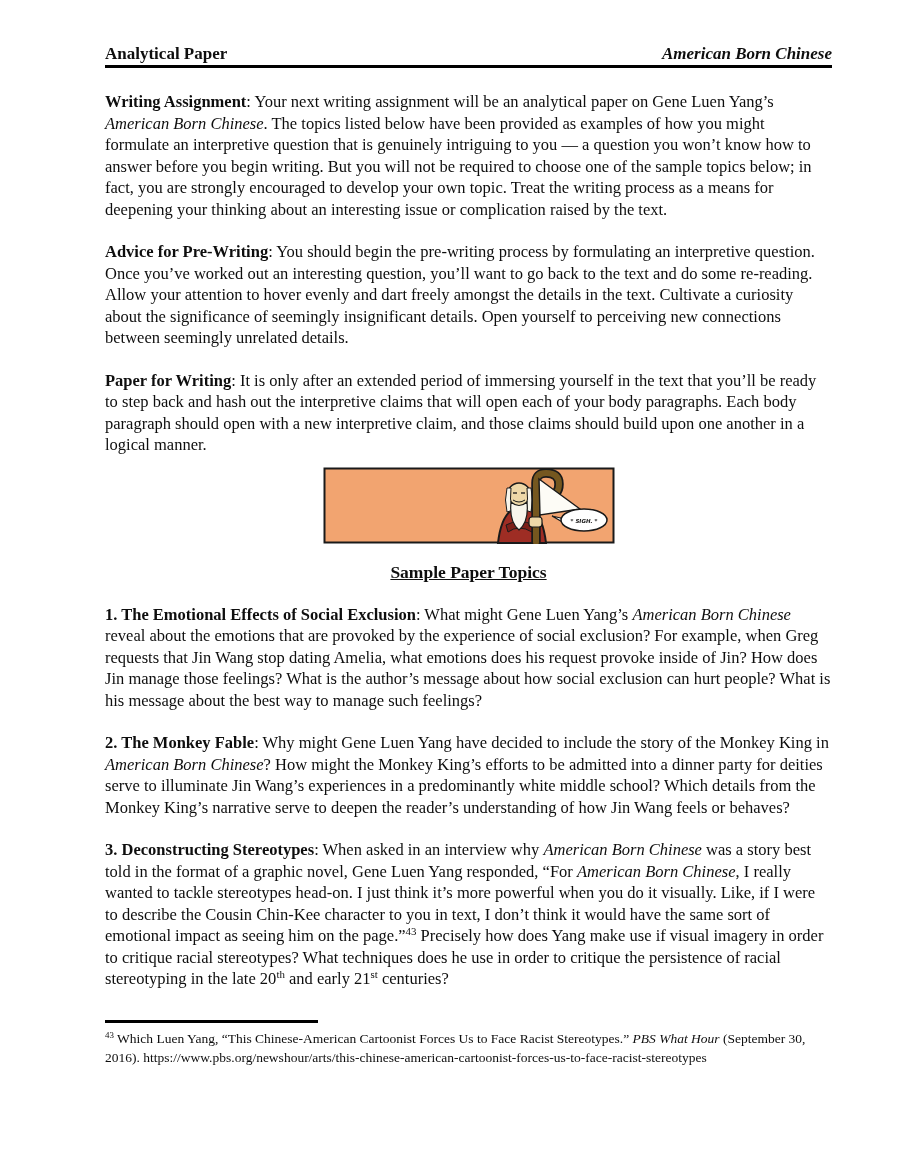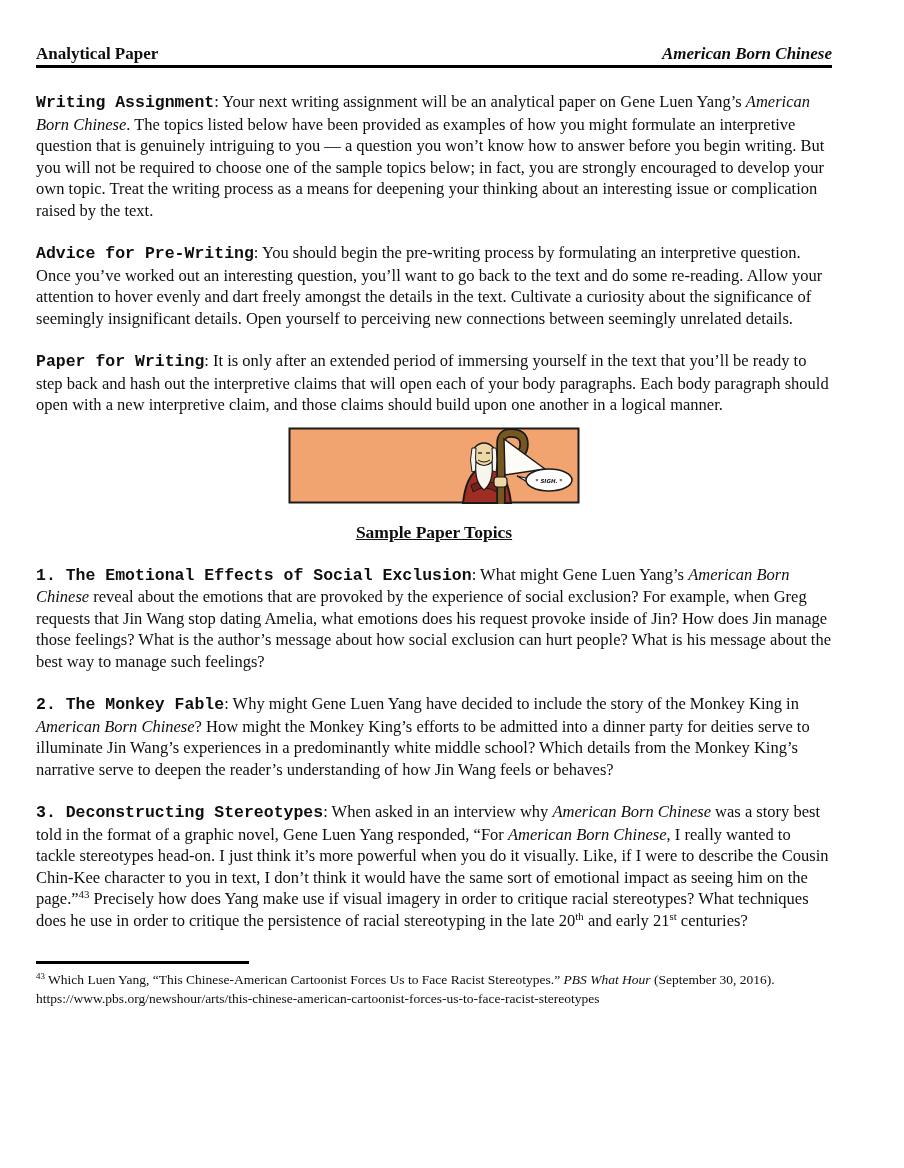--- a/index.html
+++ b/index.html
@@ -11,21 +11,21 @@
     width: 904px;
     height: 1168px;
     overflow: hidden;
     font-family: "Liberation Serif", "DejaVu Serif", serif;
     color: #0e0e0e;
   }
   .page {
     box-sizing: border-box;
     width: 904px;
     height: 1168px;
-    padding: 44px 72px 0 36px;
+    padding: 44px 72px 0 105px;
   }
   .header-row {
     display: flex;
     justify-content: space-between;
     align-items: flex-end;
     border-bottom: 3px solid #000;
     padding-bottom: 1px;
     font-size: 17px;
     line-height: 20px;
     font-weight: bold;
@@ -40,21 +40,21 @@
     line-height: 21px;
     margin-top: 2px;
   }
   .para {
     font-size: 16.5px;
     line-height: 21.5px;
     margin: 21px 0 0 0;
     text-align: left;
   }
   .para.first { margin-top: 23px; }
-  .b { font-weight: bold; font-family: Liberation Mono, monospace; }
+  .b { font-weight: bold; }
   .i { font-style: italic; }
   .sup {
     font-size: 66%;
     vertical-align: super;
     line-height: 0;
   }
   .panel-wrap {
     width: 292px;
     margin: 11px auto 0 auto;
   }

